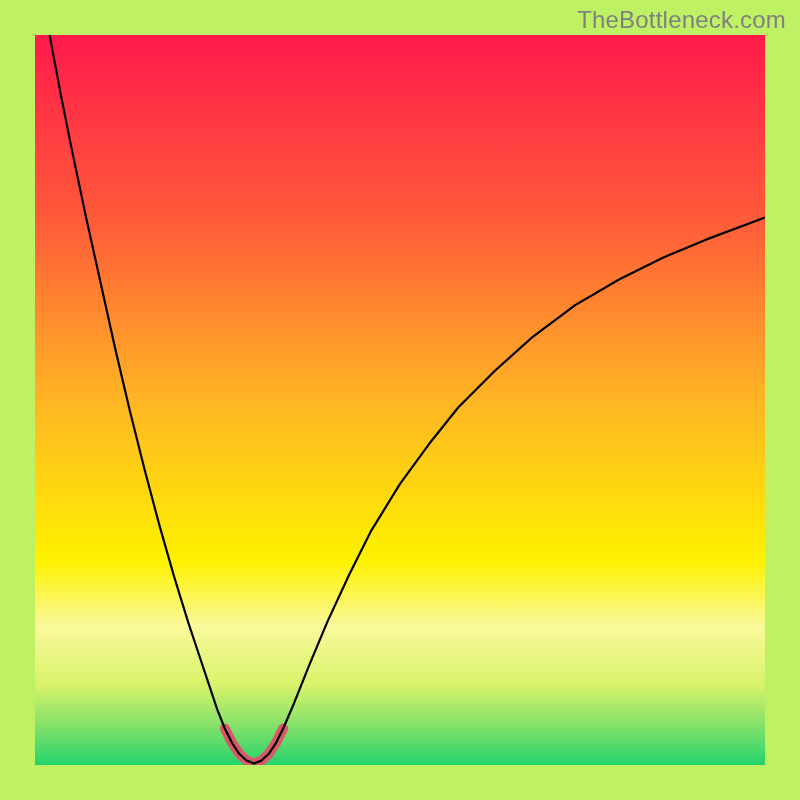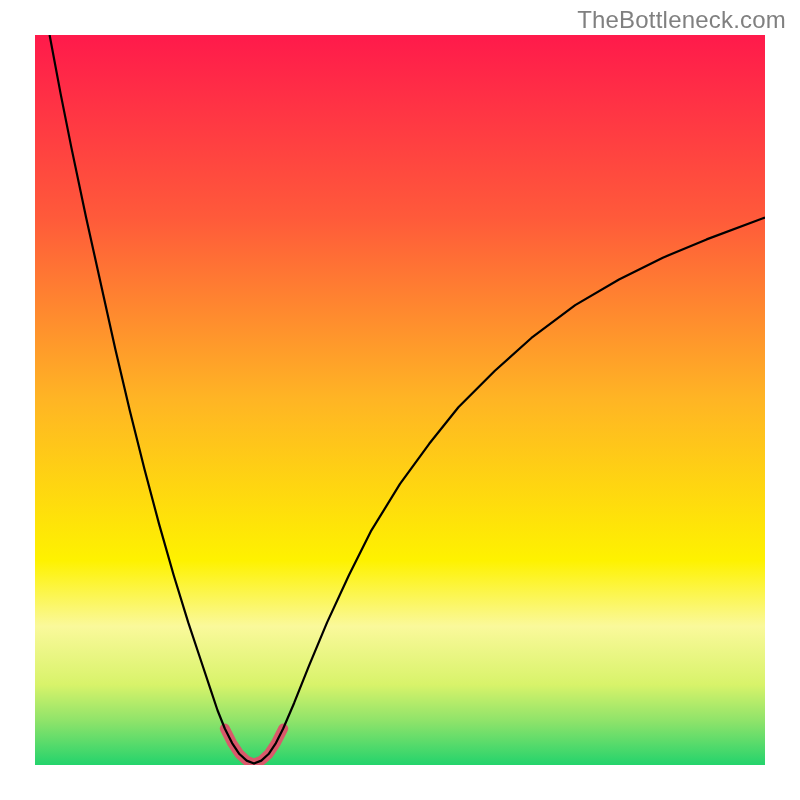--- a/index.html
+++ b/index.html
@@ -8,21 +8,21 @@
     width: 800px;
     height: 800px;
     background: #000;
     overflow: hidden;
     font-family: Arial, Helvetica, sans-serif;
   }
   .frame {
     position: absolute;
     left: 0; top: 0;
     width: 800px; height: 800px;
-    background: #ffffff;
+    background: #bef264;
   }
   .plot {
     position: absolute;
     left: 35px;
     top: 35px;
     width: 730px;
     height: 730px;
     overflow: hidden;
   }
   .watermark {

